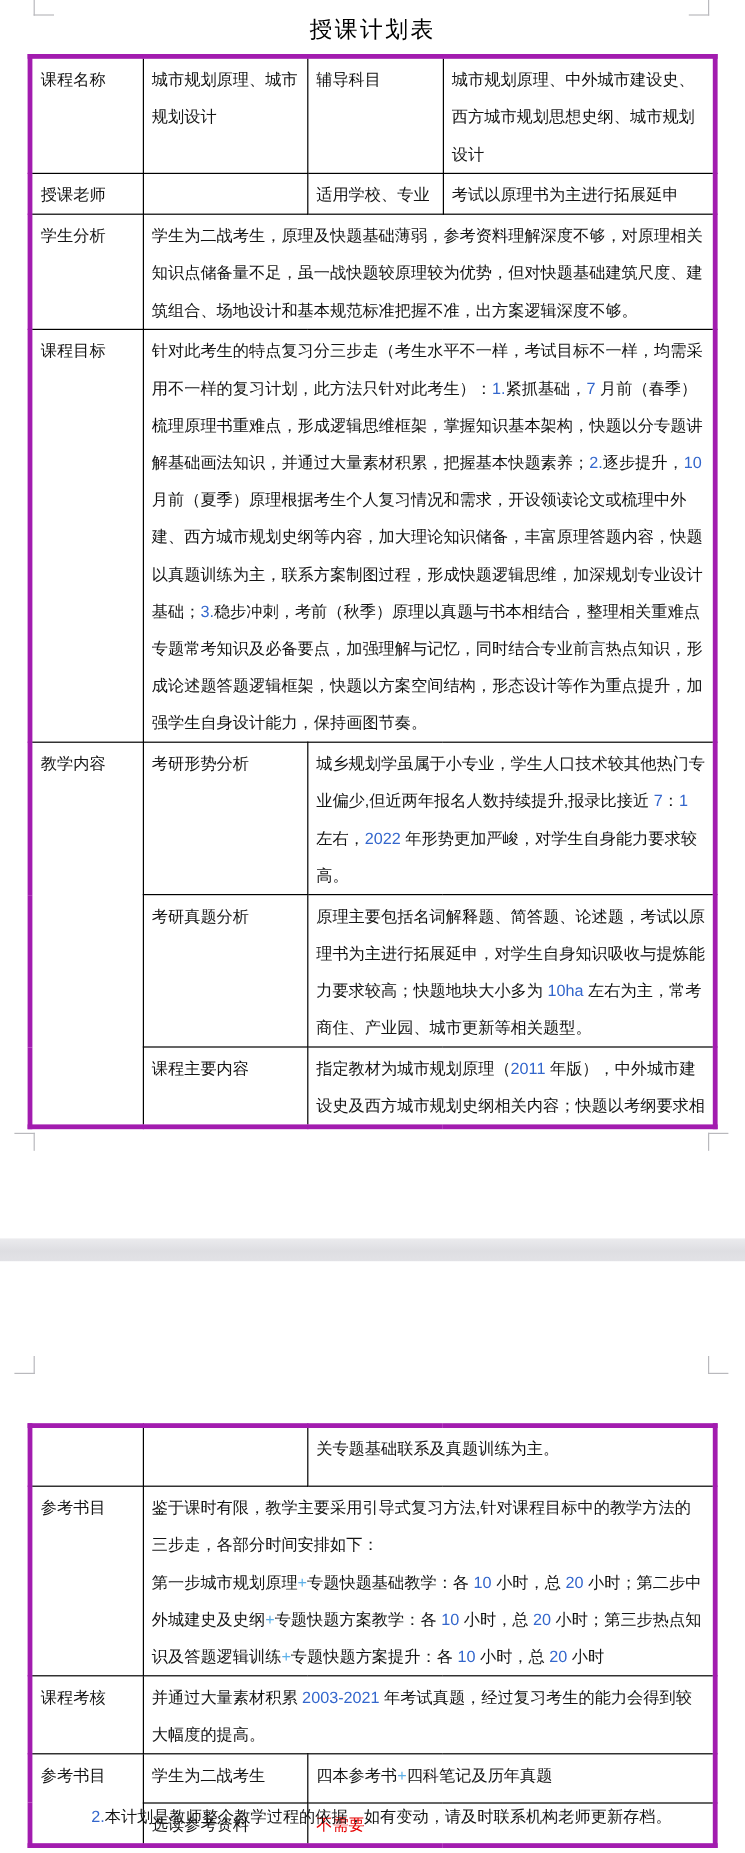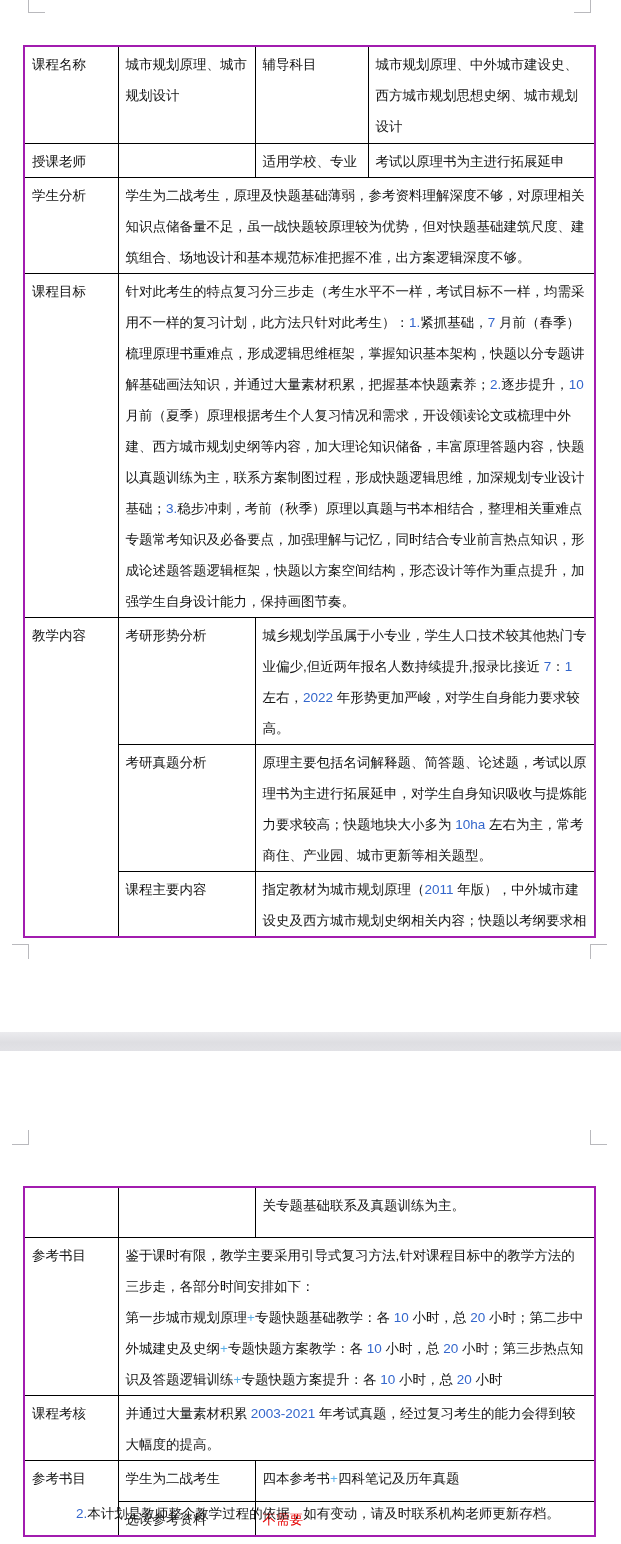--- a/index.html
+++ b/index.html
@@ -7,21 +7,21 @@
     position:relative;width:621px;height:1544px;overflow:hidden;background:#ffffff;
     font-family:"Liberation Sans","DejaVu Sans",sans-serif;color:#141414;
   }
   .doc-title{
     position:absolute;top:12px;left:0;width:621px;text-align:center;
     font-size:19px;letter-spacing:2px;color:#000;
   }
   table.plan{
     position:absolute;left:23px;width:571px;
     border-collapse:collapse;table-layout:fixed;
-    border:2px solid #a21caf;
+    border:4px solid #a21caf;
     padding-left:12px;
   }
   table.plan td{
     border:1px solid #000;vertical-align:top;
     padding:2px 6px 0 7px;line-height:31px;font-size:13.5px;color:#141414;
     overflow:hidden;word-break:break-all;
   }
   #table-page1{top:45px;}
   #table-page2{top:1154px;margin-top:32px;}
   .c-blue{color:#3366cc;}
@@ -49,20 +49,21 @@
 
 <div class="page-wrap">
 
   <div class="crop tl1"></div>
   <div class="crop tr1"></div>
   <div class="crop bl1"></div>
   <div class="crop br1"></div>
   <div class="crop tl2"></div>
   <div class="crop tr2"></div>
 
+  <div class="doc-title">授课计划表</div>
 
   <table class="plan" id="table-page1">
     <colgroup>
         <col style="width:94px">
         <col style="width:137px">
         <col style="width:113px">
         <col style="width:227px">
       </colgroup>
     <tbody>
         <tr style="height:97px">

